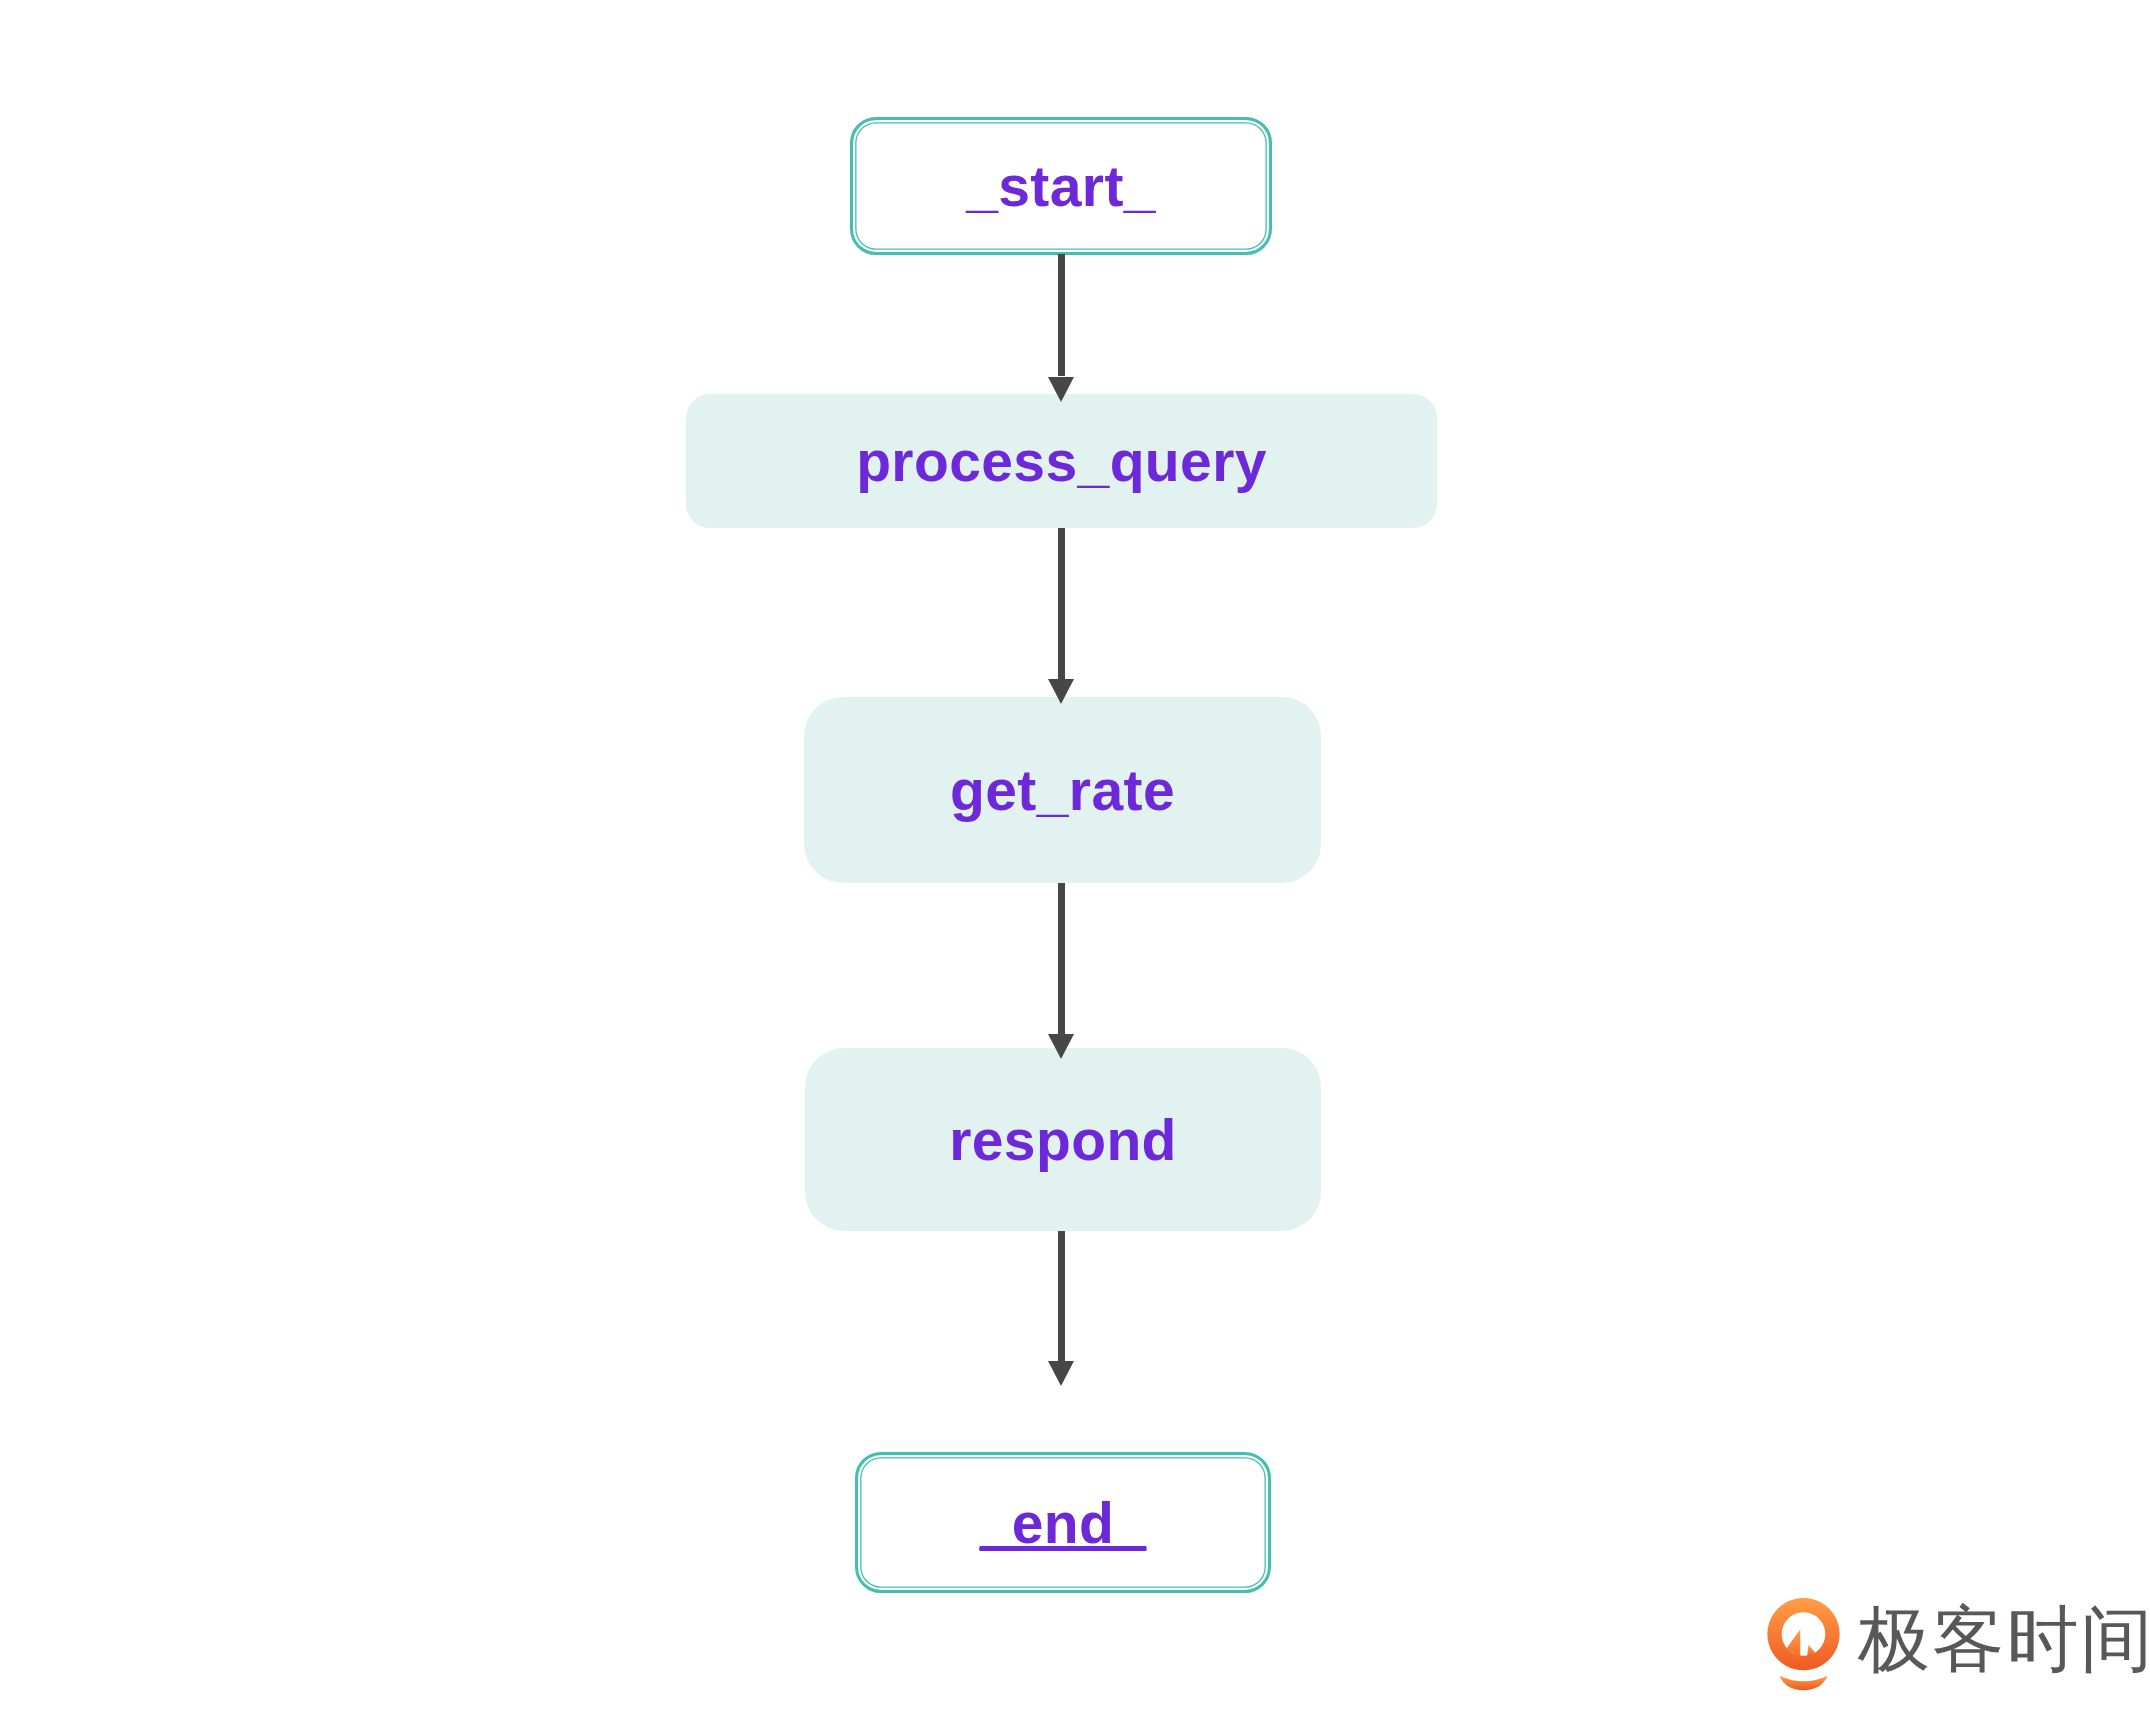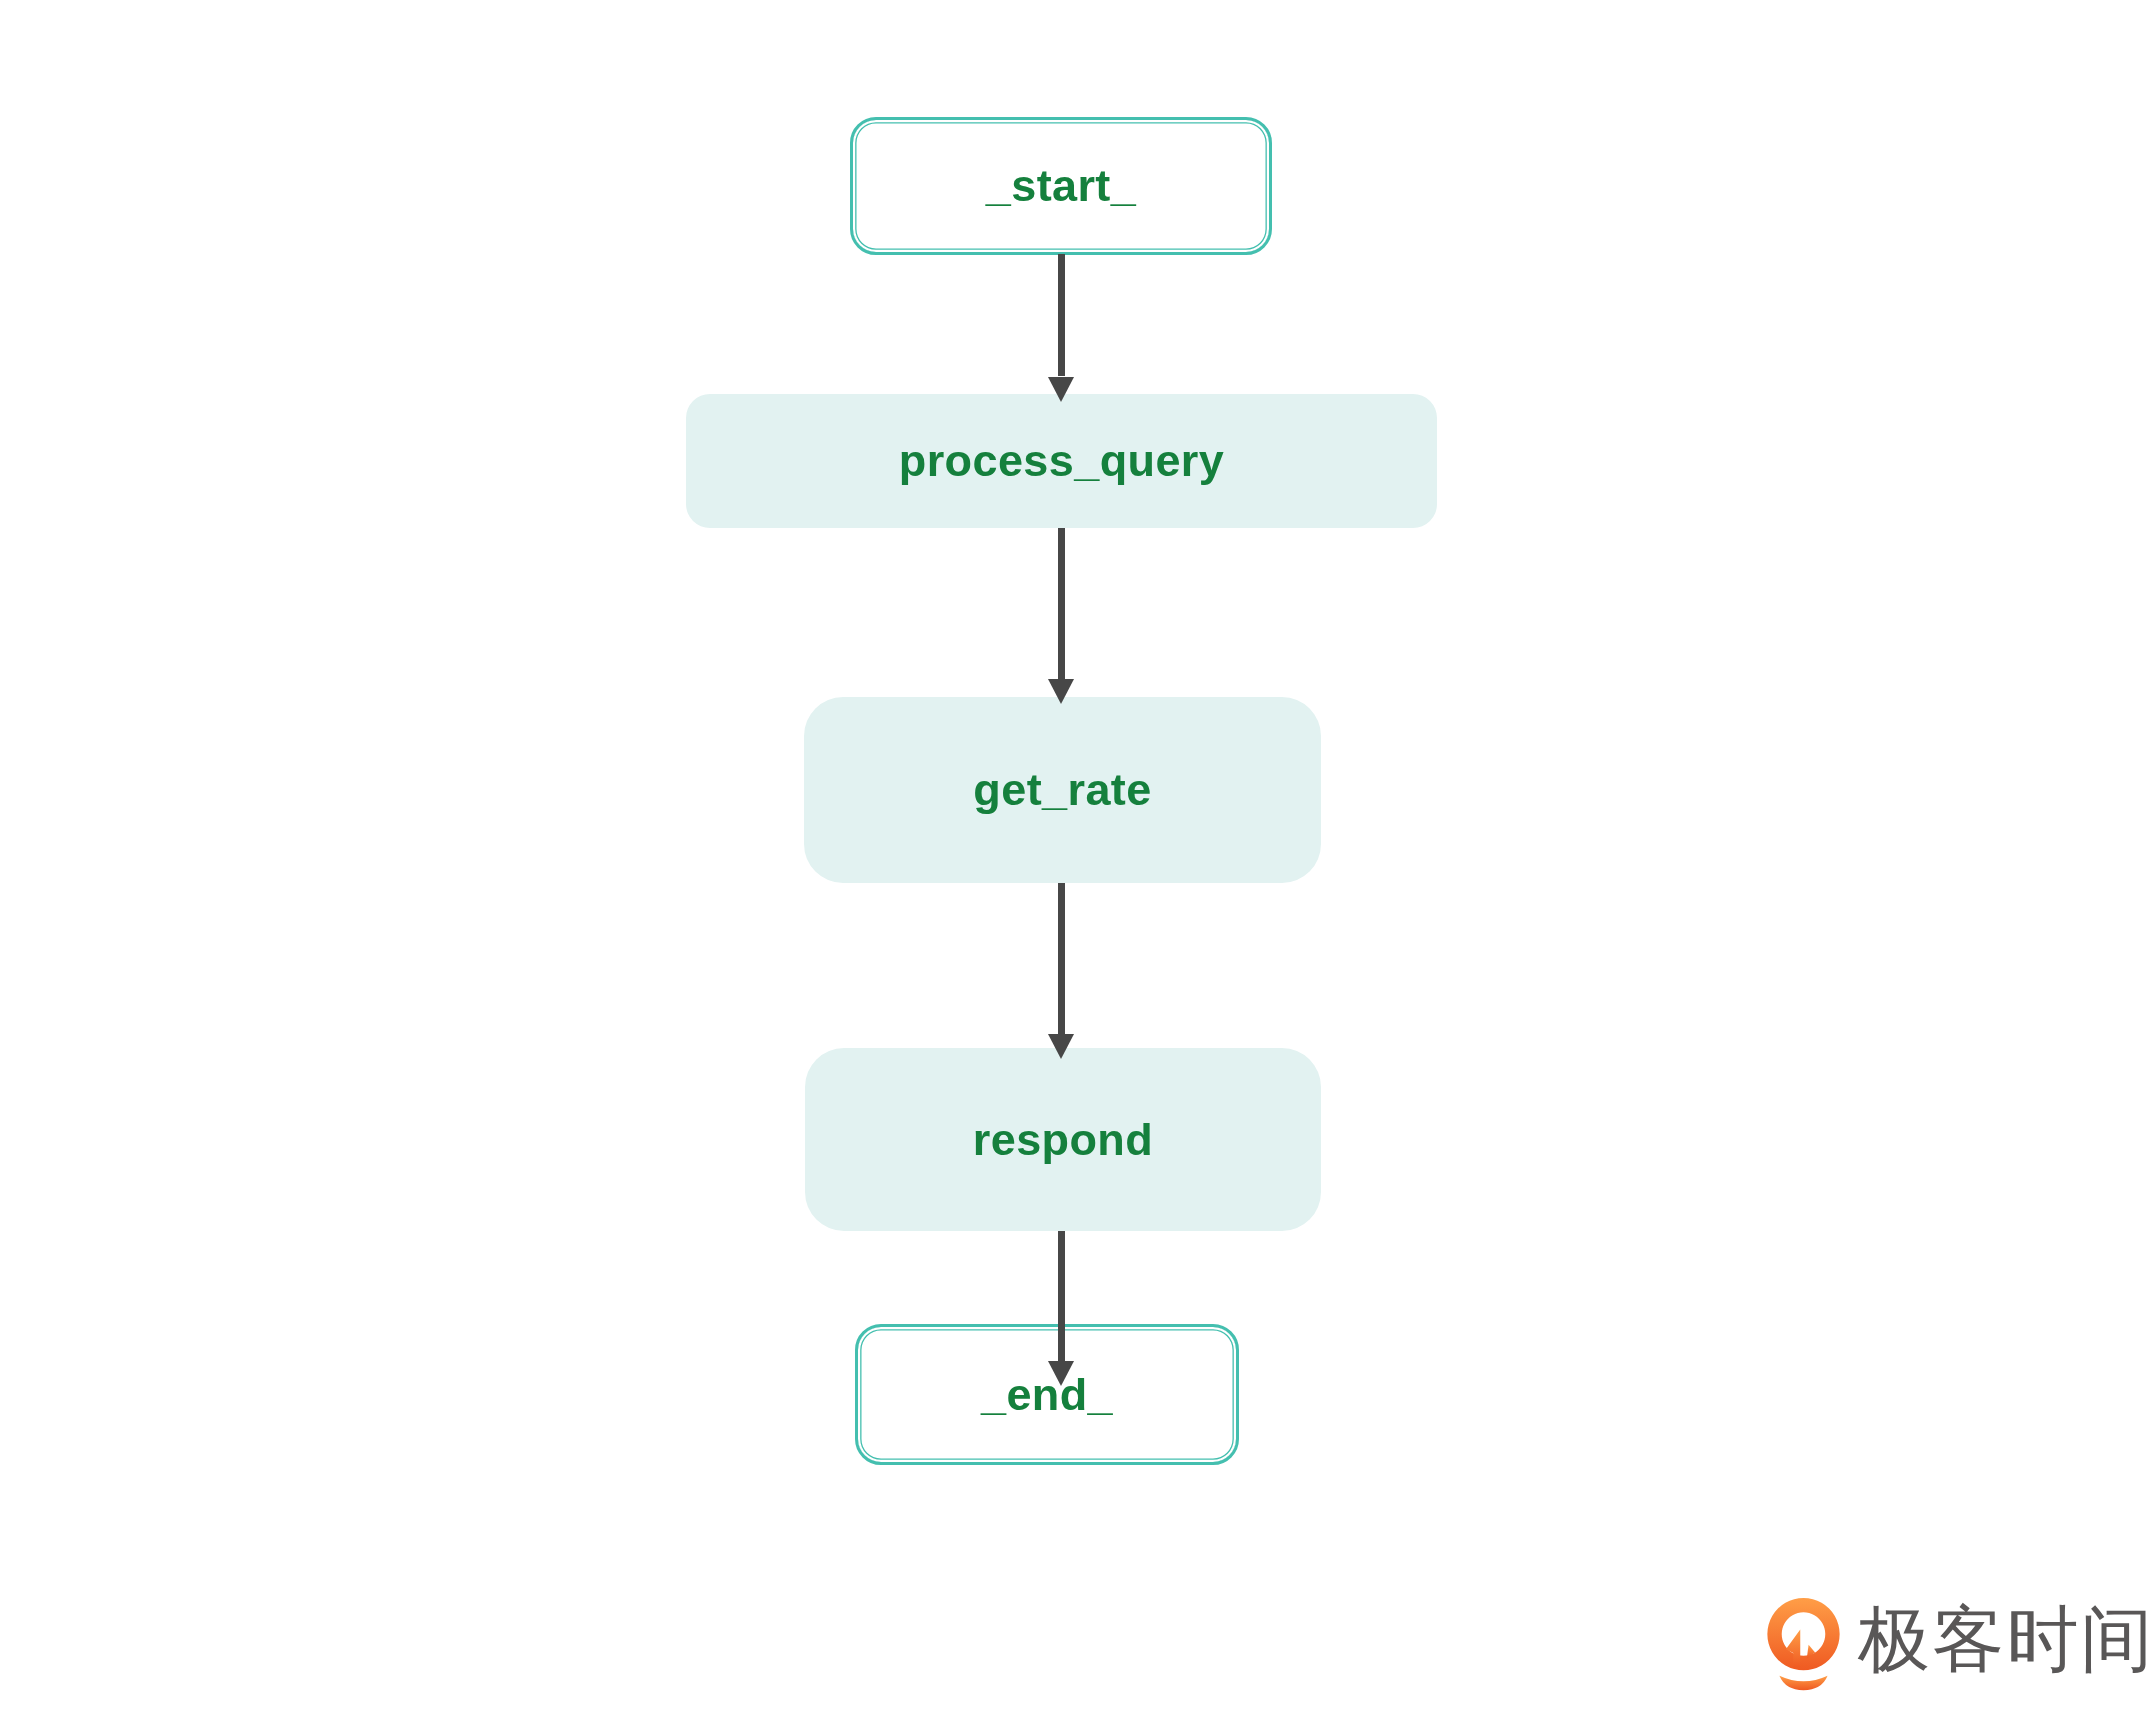--- a/index.html
+++ b/index.html
@@ -17,43 +17,43 @@
   }
 
   
   .node {
     position: absolute;
     display: flex;
     align-items: center;
     justify-content: center;
     box-sizing: border-box;
     font-weight: 700;
-    font-size: 45px;
-    color: #15803d;
+    font-size: 57px;
+    color: #6d28d9;
     letter-spacing: 0.4px;
     white-space: nowrap;
   }
   .node.terminal {
     background: #ffffff;
     border: 3.1px solid #44bfaf;
     border-radius: 26px;
     
     box-shadow: inset 0 0 0 2.2px #ffffff, inset 0 0 0 3.5px #44bfaf;
   }
   .node.process {
     background: #e2f2f1;
     border: none;
     border-radius: 25px;
   }
 
   #node-start        { left: 850px; top:  117px; width:  422px; height: 138px; }
   #node-process-query{ left: 686px; top:  394px; width: 751px; height: 134px; border-radius: 24px; }
   #node-get-rate     { left: 804px; top: 697px; width: 517px; height: 186px; border-radius: 39px; }
   #node-respond      { left: 805px; top: 1048px; width: 516px; height: 183px; border-radius: 39px; }
-  #node-end          { left: 855px; top: 1324px; width:  384px; height: 141px; }
+  #node-end          { left: 855px; top: 1452px; width:  416px; height: 141px; text-decoration: underline; }
 
   
   .edge-line {
     position: absolute;
     left: 1058px;
     width: 7px;
     background: #474747;
   }
   .edge-head {
     position: absolute;

